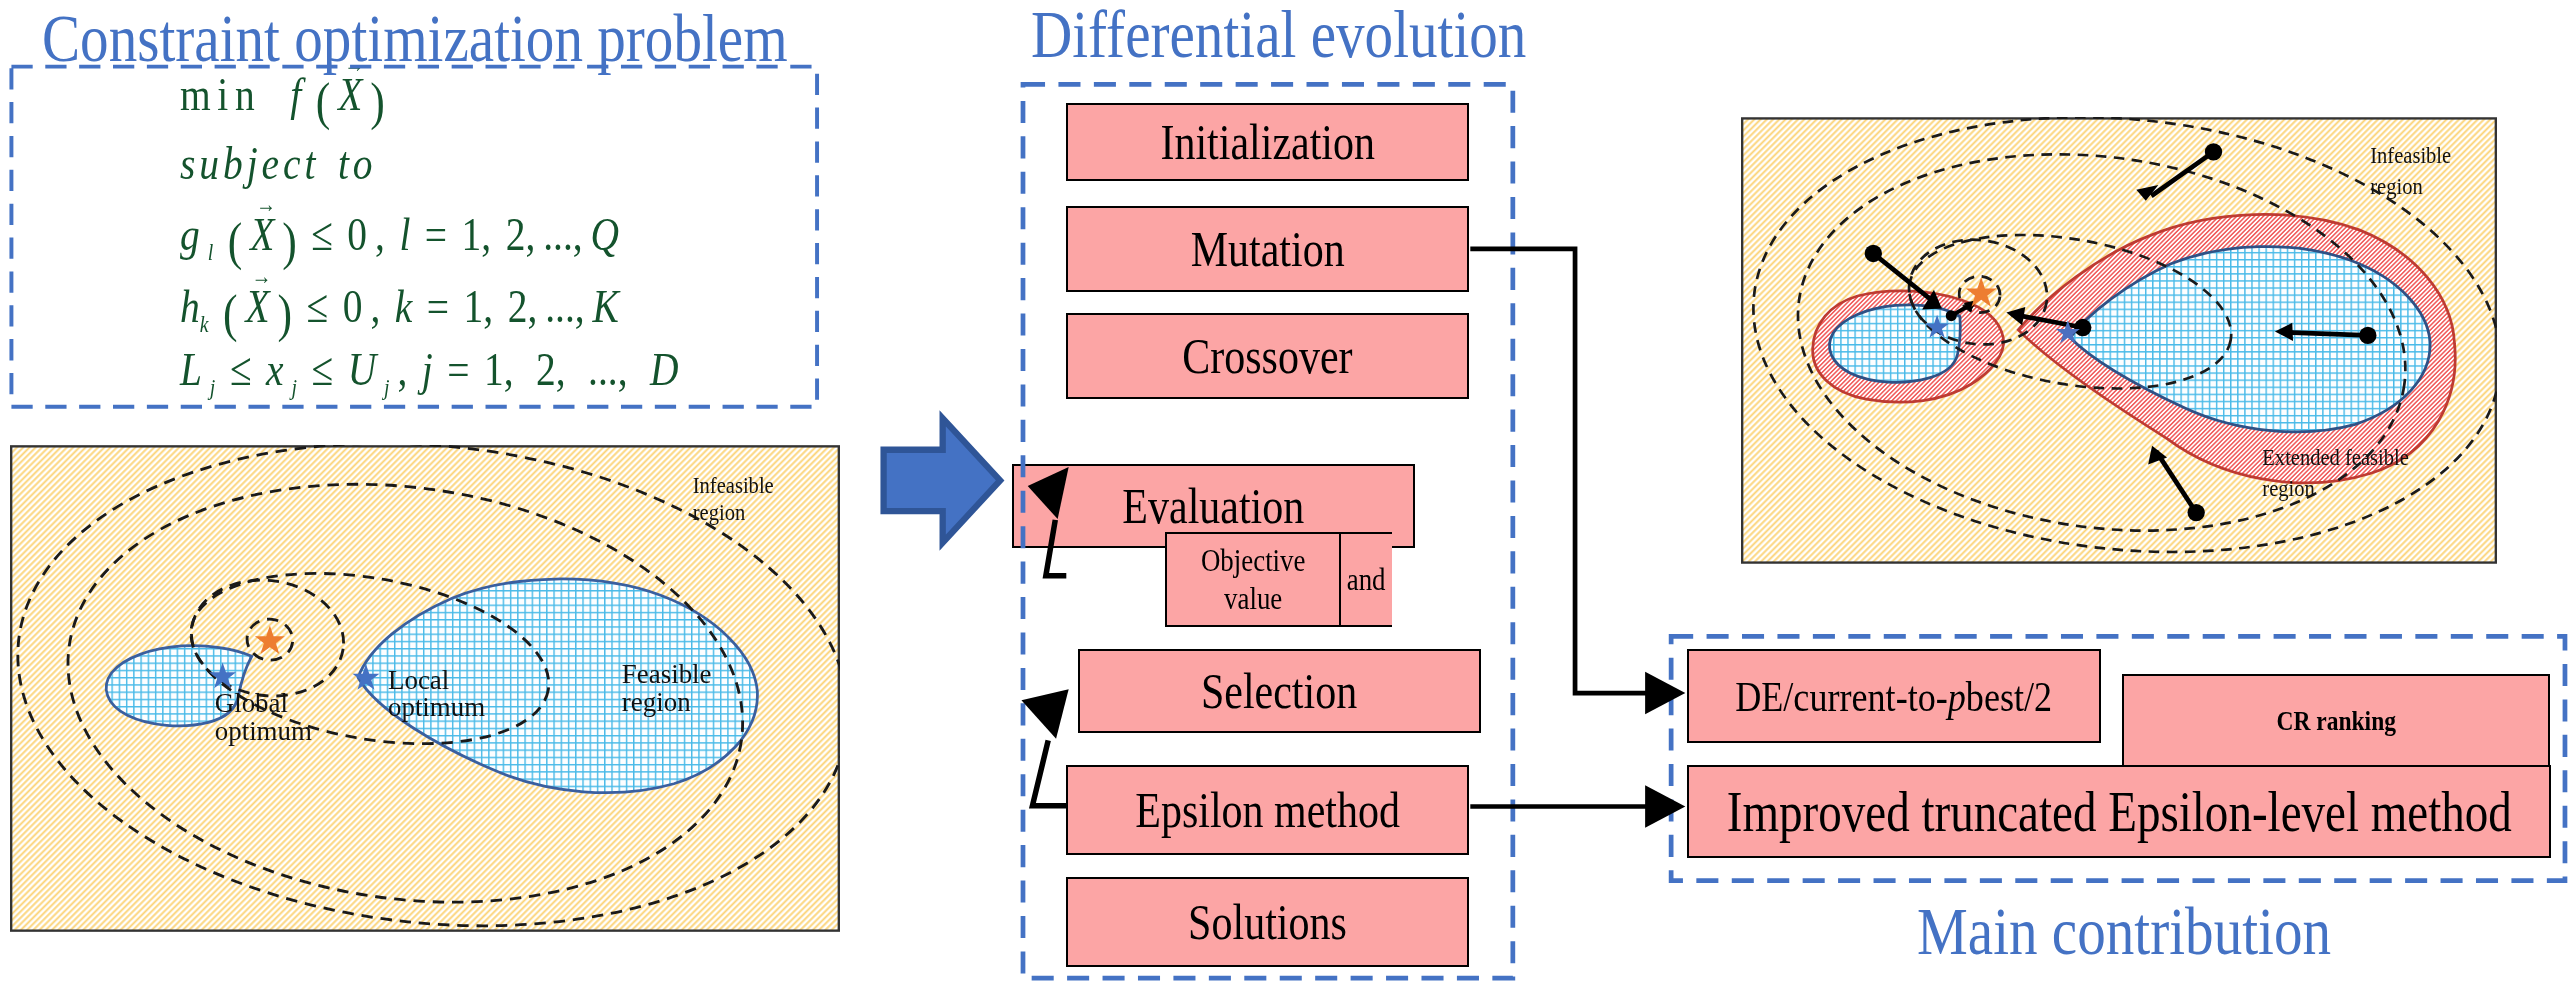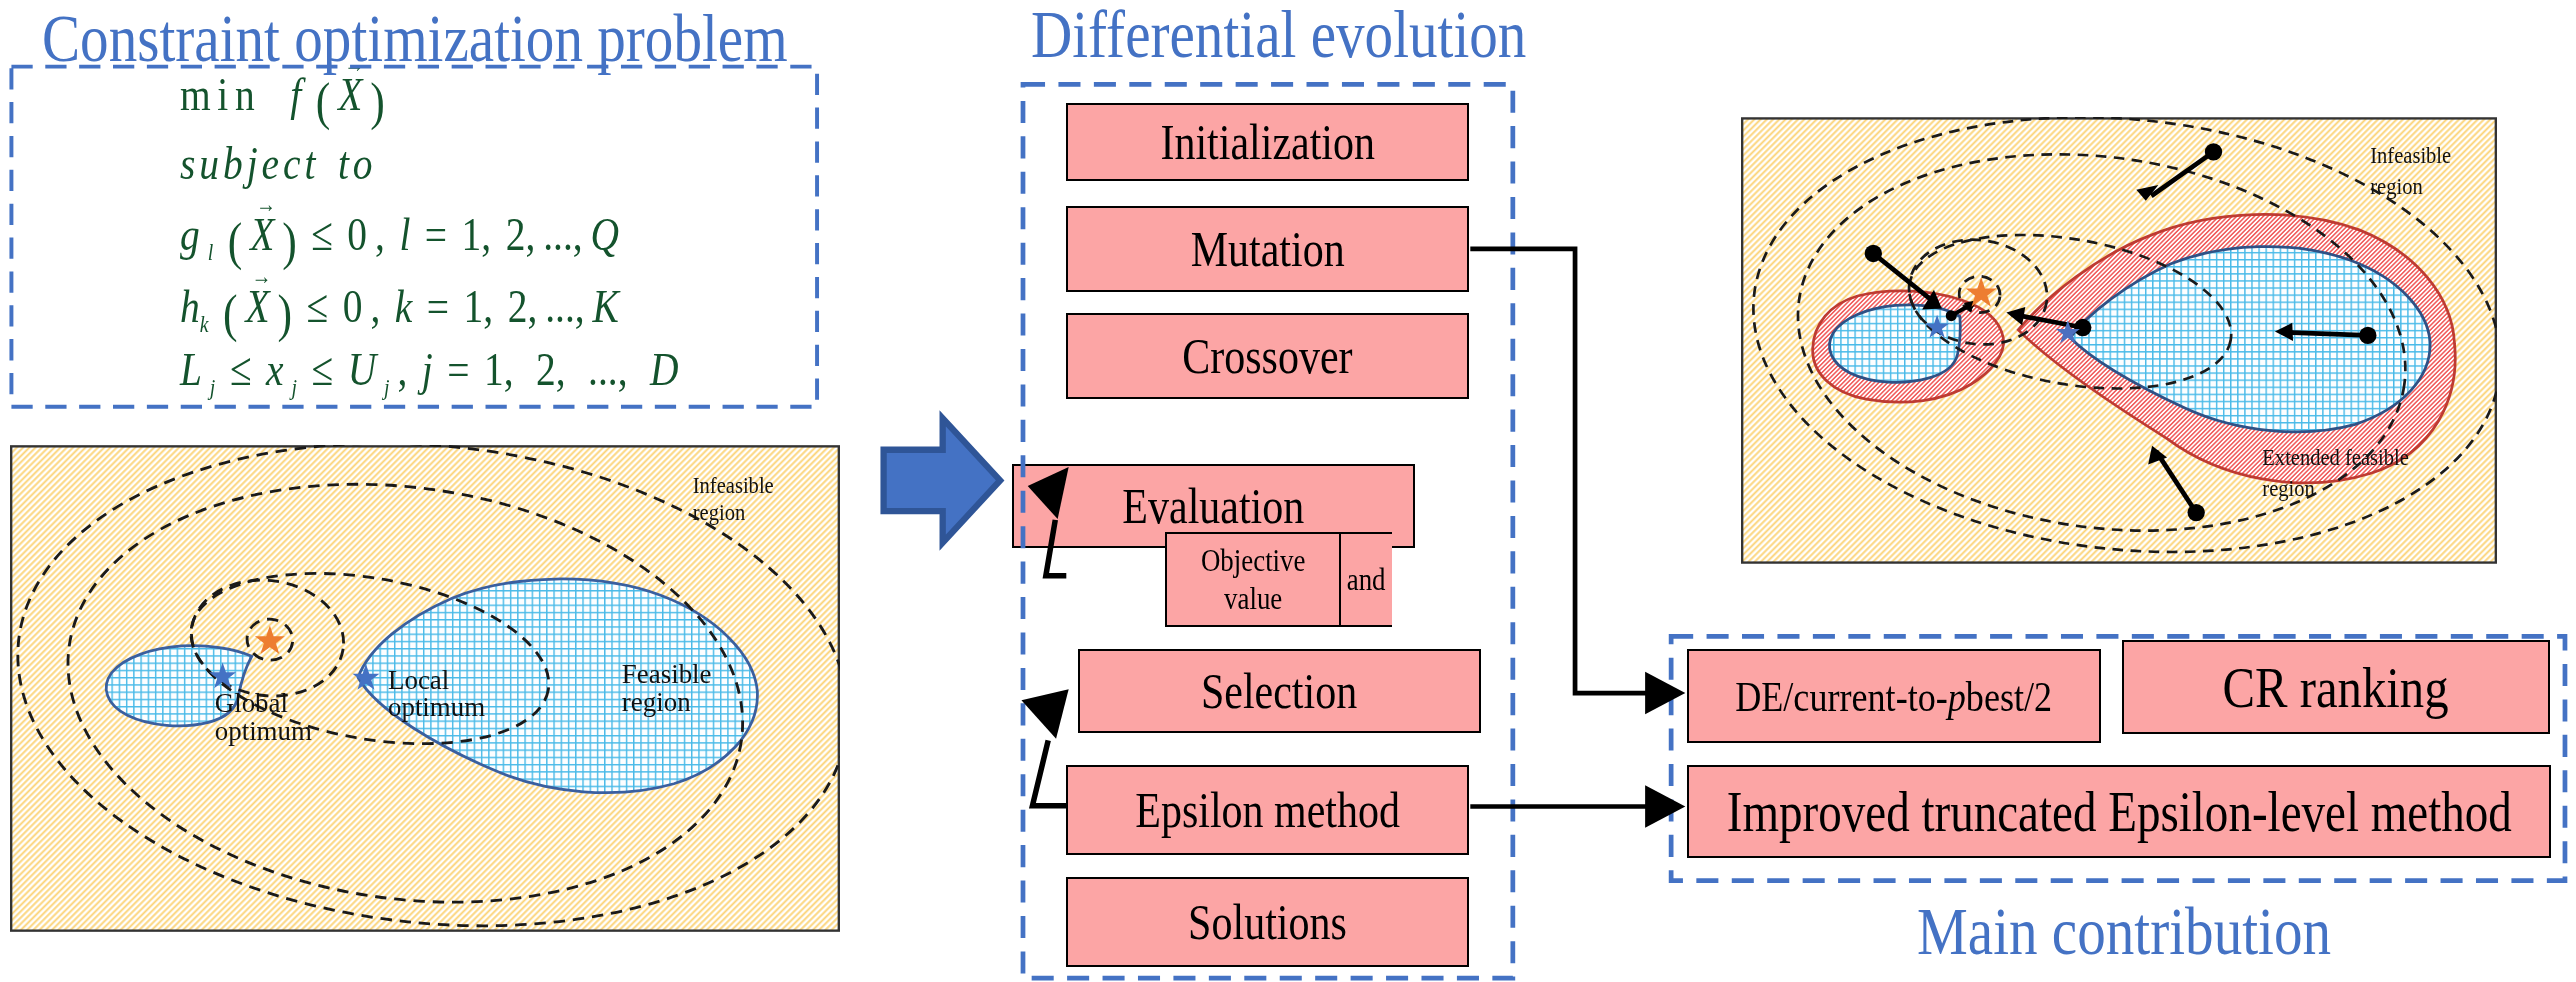--- a/index.html
+++ b/index.html
@@ -59,21 +59,21 @@
 <div class="abs wbox" style="left:1066px;top:765px;width:399px;height:86px;">
     <span class="sqc">Epsilon method</span>
   </div>
 <div class="abs wbox" style="left:1066px;top:877px;width:399px;height:86px;">
     <span class="sqc">Solutions</span>
   </div>
 
 <div class="abs wbox" style="left:1687px;top:649px;width:410px;height:90px;font-size:43px;">
     <span class="sqc">DE/current-to-<i>p</i>best/2</span>
   </div>
-<div class="abs wbox" style="left:2122px;top:640px;width:424px;height:90px;font-size:58px;">
+<div class="abs wbox" style="left:2122px;top:674px;width:424px;height:90px;font-size:28px;font-weight:bold;">
     <span class="sqc">CR ranking</span>
   </div>
 <div class="abs wbox" style="left:1687px;top:765px;width:860px;height:89px;font-size:56px;">
     <span class="sqc">Improved truncated Epsilon-level method</span>
   </div>
 
 <svg class="abs" style="left:0;top:0;" width="2576" height="983" viewBox="0 0 3271 1248">
   <g fill="none" stroke="#4472C4">
     <rect x="14.5" y="84.5" width="1023" height="432" stroke-width="5" stroke-dasharray="27 16"></rect>
     <rect x="1299" y="107" width="622" height="1135" stroke-width="6" stroke-dasharray="28 17"></rect>

